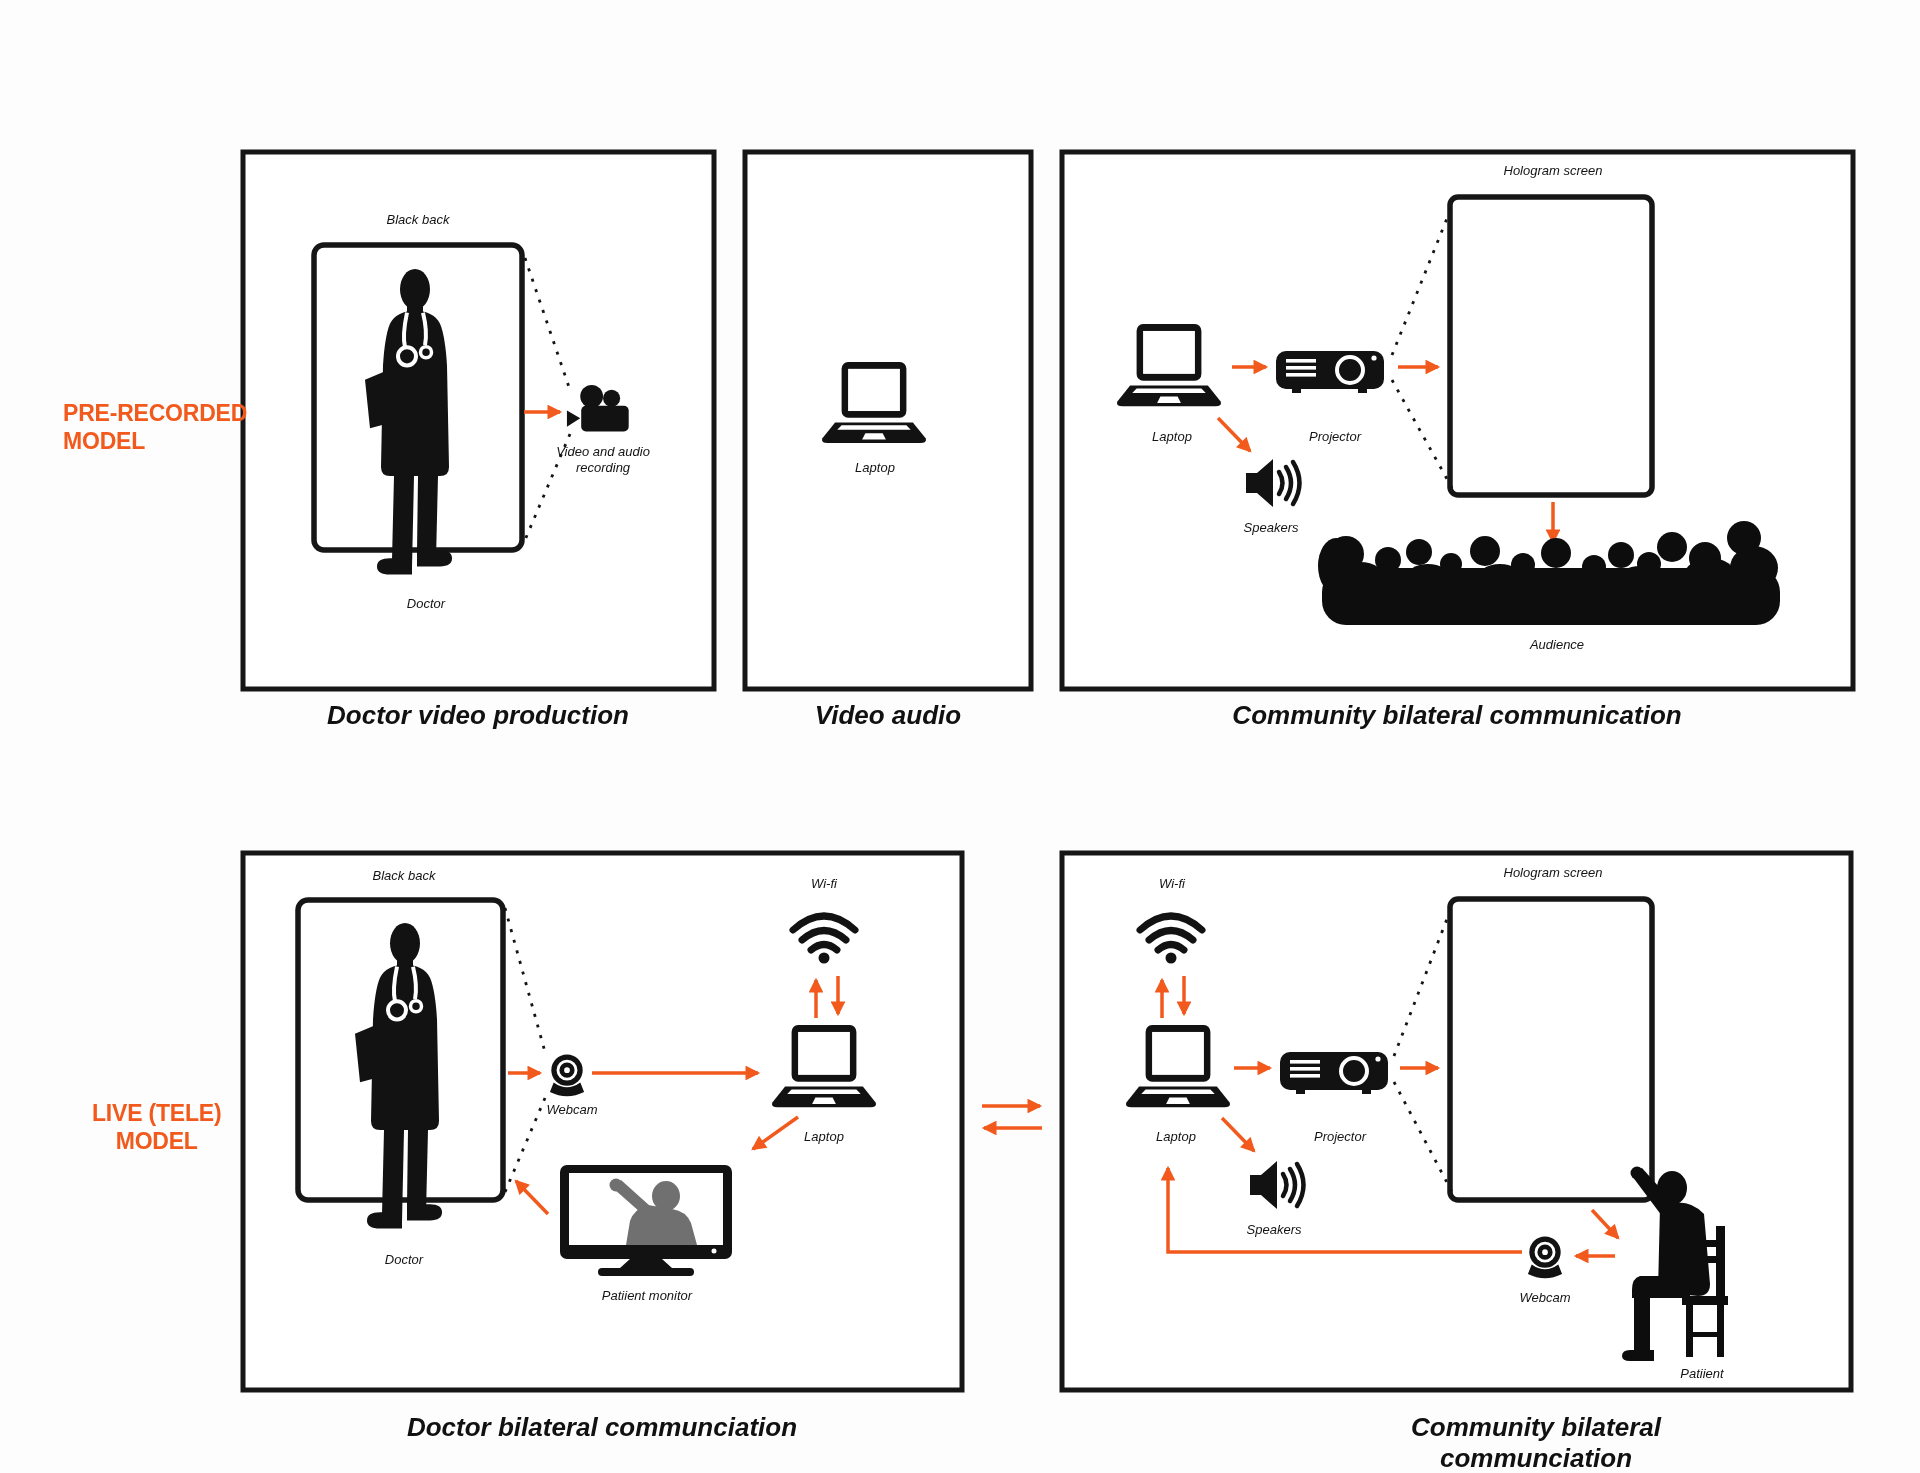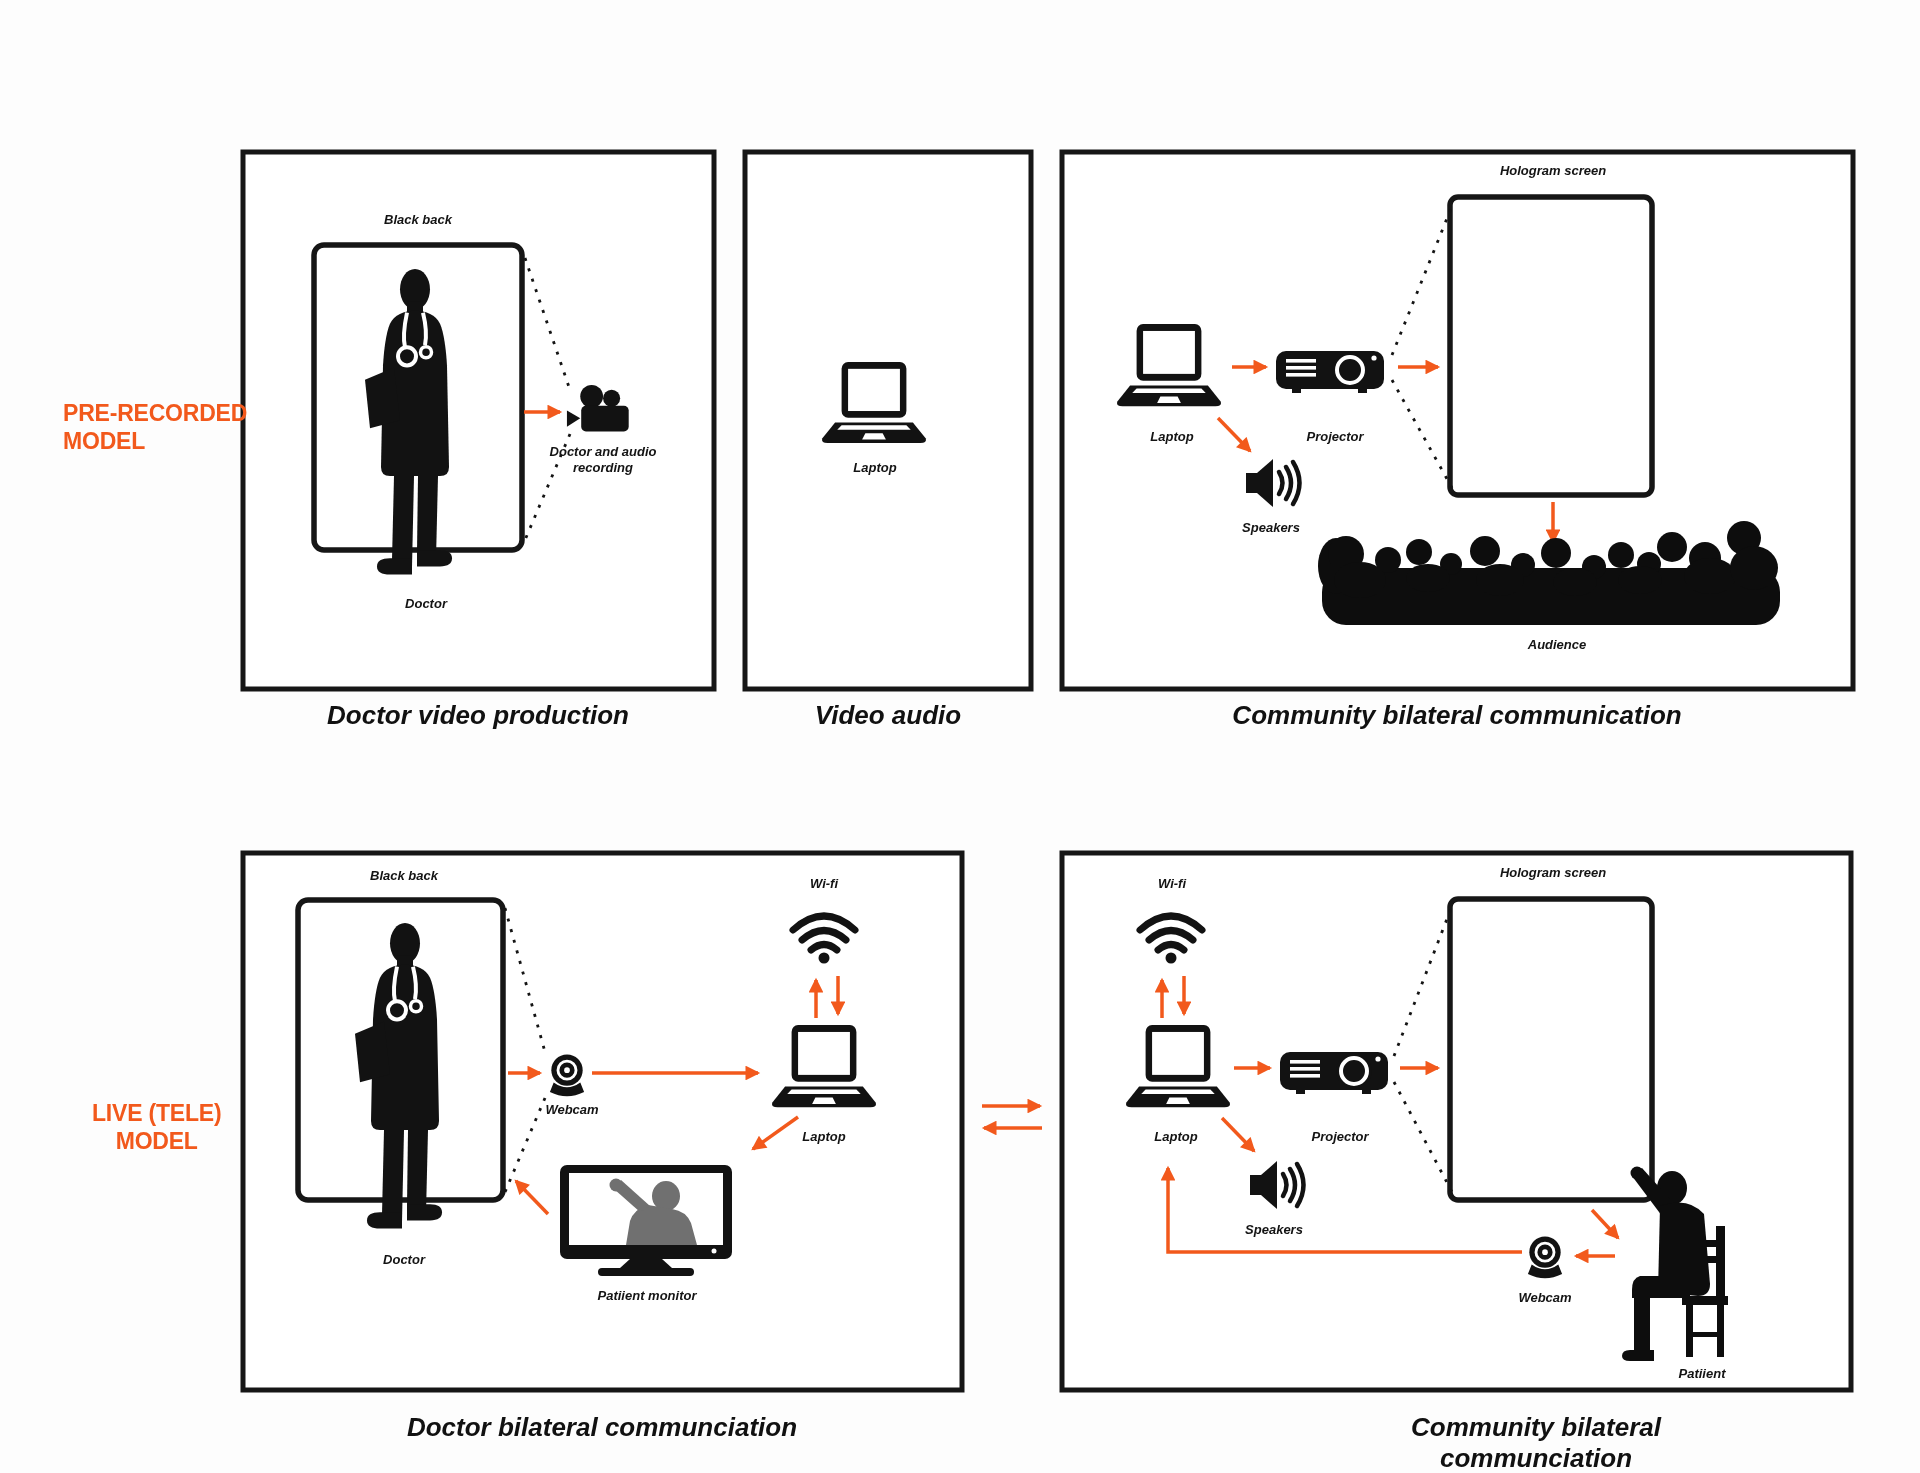--- a/index.html
+++ b/index.html
@@ -1,19 +1,19 @@
 <!DOCTYPE html>
 <html><head>
 <meta charset="utf-8">
 <style>
   html,body{margin:0;padding:0;background:#ffffff;}
   .canvas{position:relative;width:1920px;height:1473px;background:#fdfdfd;overflow:hidden;
           font-family:"Liberation Sans", sans-serif;}
   .canvas svg.diagram{position:absolute;left:0;top:0;}
-  .lbl{position:absolute;transform:translateX(-50%);font-size:13px;font-weight:bold;font-style:italic;
+  .lbl{position:absolute;transform:translateX(-50%);font-size:13px;font-weight:normal;font-style:italic;
        color:#141414;text-align:center;white-space:pre-line;line-height:1.2;letter-spacing:0;}
   .cap{position:absolute;transform:translateX(-50%);font-size:26px;font-weight:bold;font-style:italic;
        color:#111;text-align:center;letter-spacing:0;}
   .model{position:absolute;font-size:23px;font-weight:bold;color:#F2591C;line-height:1.2;
          white-space:pre-line;letter-spacing:-0.2px;}
 </style>
 </head>
 <body>
 
 <div class="canvas">
@@ -277,21 +277,21 @@
     <use href="#ic-pat" fill="#0d0d0d"></use>
   </g>
 </svg>
 
 <div class="model" style="left:63px;top:400px;">PRE-RECORDED
 MODEL</div>
 <div class="model" style="left:92px;top:1100px;text-align:center;">LIVE (TELE)
 MODEL</div>
 
 <div class="lbl" style="left:418px;top:212px;">Black back</div>
-<div class="lbl" style="left:603px;top:444px;">Doctor and audio
+<div class="lbl" style="left:603px;top:444px;">Video and audio
 recording</div>
 <div class="lbl" style="left:426px;top:596px;">Doctor</div>
 <div class="cap" style="left:478px;top:700px;">Doctor video production</div>
 
 <div class="lbl" style="left:875px;top:460px;">Laptop</div>
 <div class="cap" style="left:888px;top:700px;">Video audio</div>
 
 <div class="lbl" style="left:1553px;top:163px;">Hologram screen</div>
 <div class="lbl" style="left:1172px;top:429px;">Laptop</div>
 <div class="lbl" style="left:1335px;top:429px;">Projector</div>

